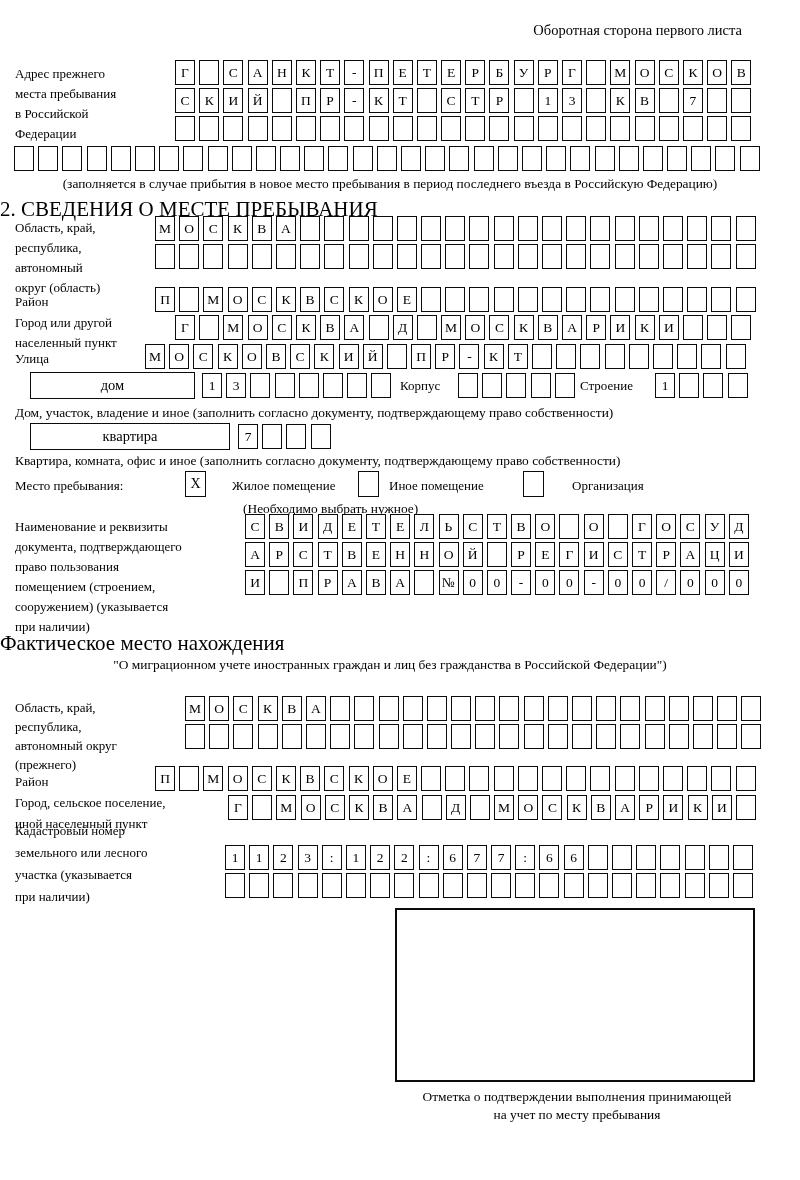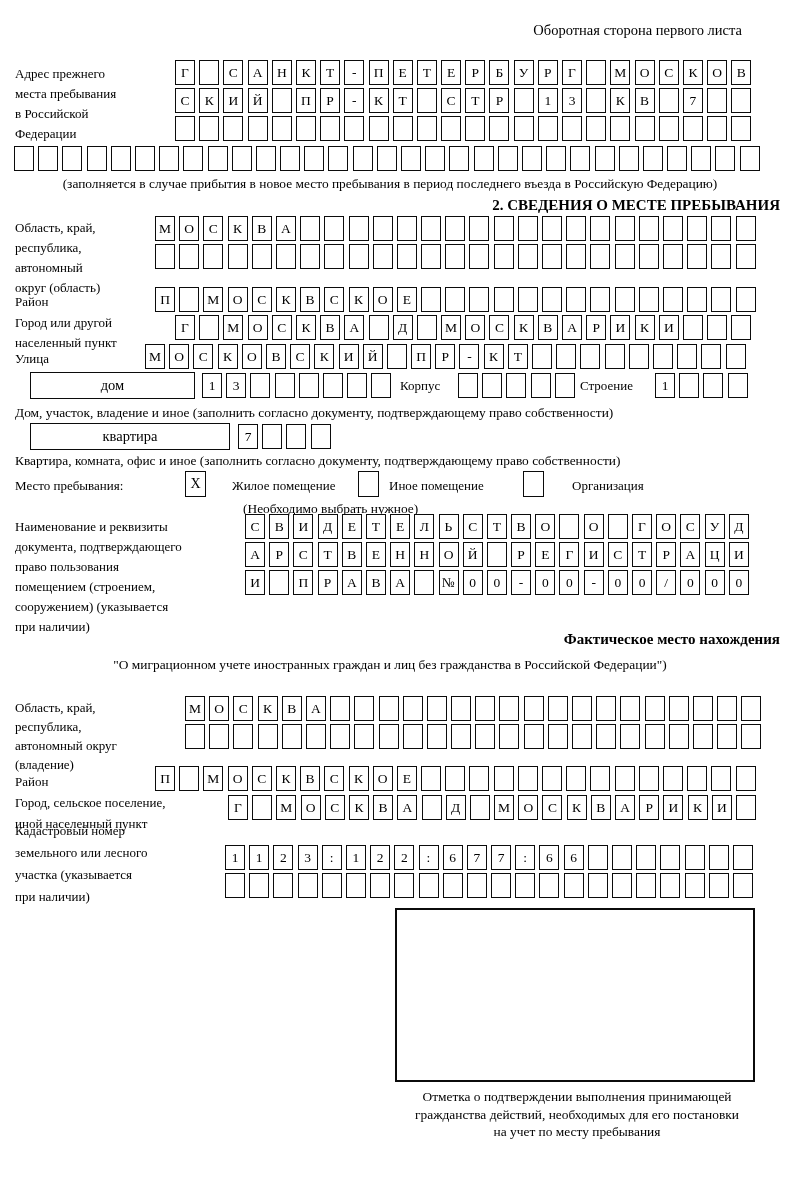--- a/index.html
+++ b/index.html
@@ -7,21 +7,21 @@
        font-family:"Liberation Serif","DejaVu Serif",serif;color:#000;}
   .abs{position:absolute;}
   .lbl{font-size:13px;line-height:20px;}
   .cells{display:flex;gap:4.2px;}
   .cells-col{display:flex;flex-direction:column;gap:3px;}
   .cell{width:20px;height:25px;box-sizing:border-box;border:1.6px solid #0b0b0b;
         display:flex;align-items:center;justify-content:center;
         font-size:13.5px;background:#fff;flex:0 0 auto;}
   .caption{font-size:13.4px;line-height:17px;}
   .center{text-align:center;}
-  .sec-title{font-size:15px;font-weight:bold;text-align:right;}
+  .sec-title{font-size:21px;font-weight:normal;text-align:left;}
   .bigbox{box-sizing:border-box;border:1.7px solid #0b0b0b;height:27px;
           display:flex;align-items:center;justify-content:center;font-size:14.5px;}
   .checkbox{width:21px;height:26px;box-sizing:border-box;border:1.7px solid #0b0b0b;
             display:flex;align-items:center;justify-content:center;font-size:14px;}
   .stampbox{box-sizing:border-box;border:2px solid #0b0b0b;background:#fff;}
   .hdr{font-size:14.5px;}
 </style>
 </head>
 <body>
 
@@ -430,21 +430,21 @@
 
 <div class="abs sec-title" style="left:0;top:631px;width:780px">Фактическое место нахождения</div>
 <div class="abs caption center" style="left:0;top:656px;width:780px;line-height:18px">
     <div>"О миграционном учете иностранных граждан и лиц без гражданства в Российской Федерации")</div>
   </div>
 
 <div class="abs lbl" style="left:15px;top:698px;line-height:19px">
     <div>Область, край,</div>
     <div>республика,</div>
     <div>автономный округ</div>
-    <div>(владение)</div>
+    <div>(прежнего)</div>
   </div>
 <div class="abs cells-col" style="left:185px;top:696px">
   <div class="cells">
       <span class="cell">М</span>
       <span class="cell">О</span>
       <span class="cell">С</span>
       <span class="cell">К</span>
       <span class="cell">В</span>
       <span class="cell">А</span>
       <span class="cell"></span>
@@ -605,15 +605,14 @@
       <span class="cell"></span>
       <span class="cell"></span>
       <span class="cell"></span>
       <span class="cell"></span>
     </div>
 </div>
 
 <div class="abs stampbox" style="left:395px;top:908px;width:360px;height:174px"></div>
 <div class="abs caption center" style="left:388px;top:1088px;width:378px;line-height:17.5px">
     <div>Отметка о подтверждении выполнения принимающей</div>
-    <div>гражданства действий, необходимых для его постановки</div>
     <div>на учет по месту пребывания</div>
   </div>
 
 </body></html>

